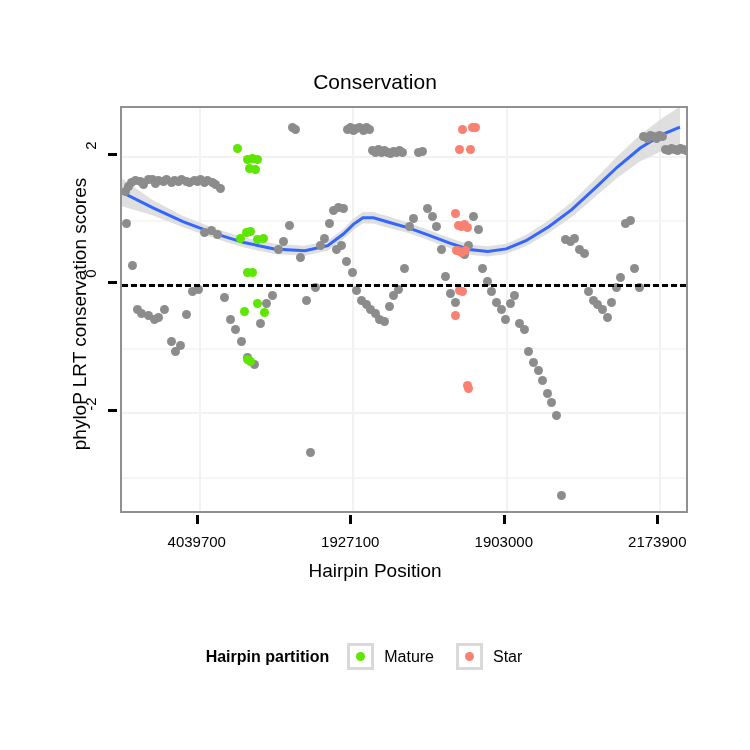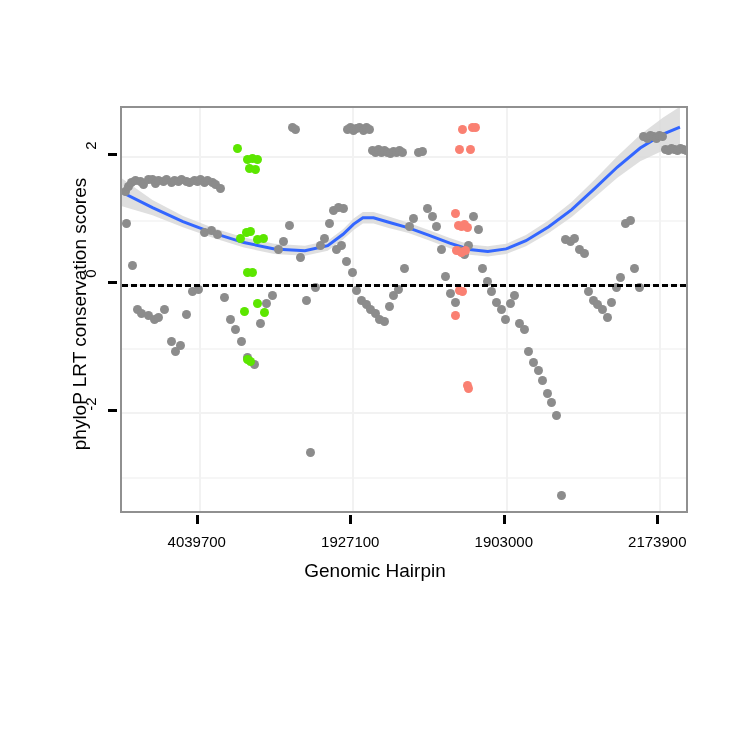--- a/index.html
+++ b/index.html
@@ -54,23 +54,24 @@
     display:flex;align-items:center;justify-content:center;box-sizing:border-box;
   }
   .legend-dot{width:9px;height:9px;border-radius:50%;}
   .legend-label{font-size:16px;color:#000;margin-left:10px;margin-right:22px;}
 </style>
 </head>
 <body>
 
 <div id="root">
 
+  <div class="chart-title">Conservation</div>
 
   <div class="ylab">phyloP LRT conservation scores</div>
-  <div class="xlab">Genomic Hairpin</div>
+  <div class="xlab">Hairpin Position</div>
 
   <div id="ytick-group">
       <div class="ytick-mark" style="top: 409.449px;"></div>
       <div class="ytick-lab" style="left: 78px; width: 24px; top: 401.449px; transform: rotate(-90deg);">-2</div>
       <div class="ytick-mark" style="top: 281.26px;"></div>
       <div class="ytick-lab" style="left: 78px; width: 24px; top: 273.26px; transform: rotate(-90deg);">0</div>
       <div class="ytick-mark" style="top: 153.071px;"></div>
       <div class="ytick-lab" style="left: 78px; width: 24px; top: 145.071px; transform: rotate(-90deg);">2</div>
     </div>
   <div id="xtick-group">
@@ -302,14 +303,25 @@
         <div class="pt star" style="left: 343.87px; top: 142.931px; background: rgb(250, 128, 114);"></div>
         <div class="pt star" style="left: 337.73px; top: 182.669px; background: rgb(250, 128, 114);"></div>
         <div class="pt star" style="left: 340.8px; top: 183.951px; background: rgb(250, 128, 114);"></div>
         <div class="pt star" style="left: 333.124px; top: 207.025px; background: rgb(250, 128, 114);"></div>
         <div class="pt star" style="left: 345.405px; top: 277.529px; background: rgb(250, 128, 114);"></div>
         <div class="pt star" style="left: 346.941px; top: 280.093px; background: rgb(250, 128, 114);"></div>
       </div>
     <div class="zeroline" id="zeroline" style="top: 176.26px;"></div>
   </div>
 
+  <div class="legend">
+    <span class="legend-title">Hairpin partition</span>
+    <span class="legend-key">
+      <span class="legend-dot" id="legend-dot-0" style="background: rgb(92, 230, 0);"></span>
+    </span>
+    <span class="legend-label">Mature</span>
+    <span class="legend-key">
+      <span class="legend-dot" id="legend-dot-1" style="background: rgb(250, 128, 114);"></span>
+    </span>
+    <span class="legend-label">Star</span>
+  </div>
 
 </div>
 
 </body></html>

